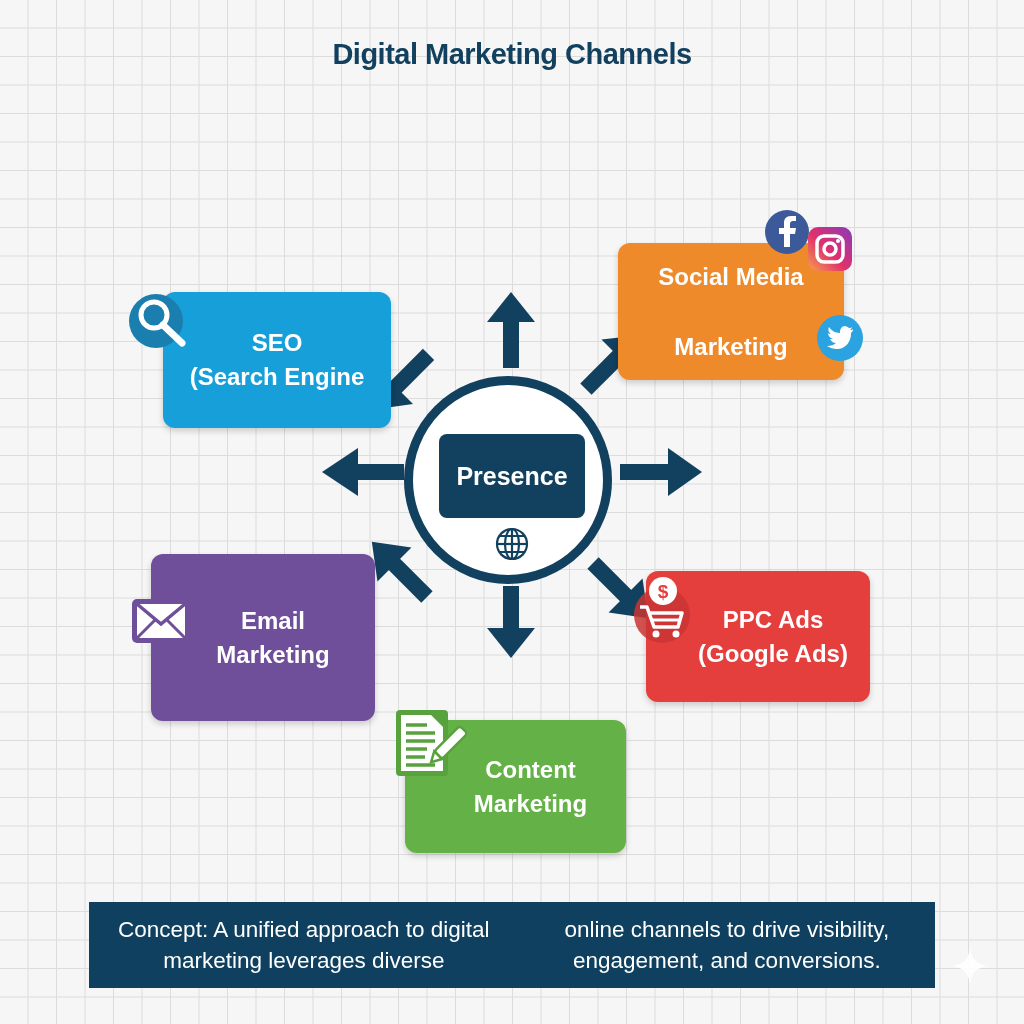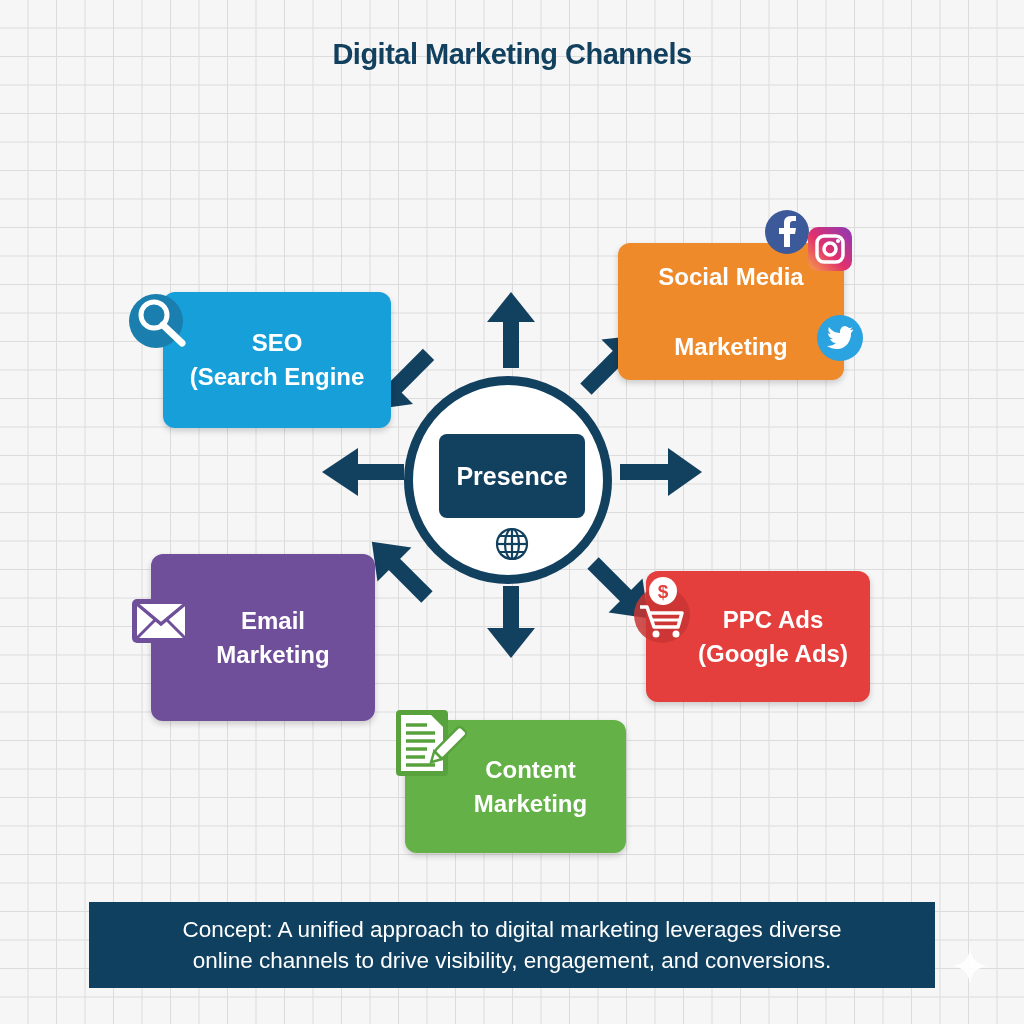--- a/index.html
+++ b/index.html
@@ -38,21 +38,21 @@
   .hub-label {
     position:absolute; left:439px; top:434px; width:146px; height:84px;
     background:#12405f; border-radius:8px; color:#fff; font-weight:bold;
     font-size:25px; line-height:34px; text-align:center;
     display:flex; flex-direction:column; justify-content:center;
   }
   .icon { position:absolute; }
   .summary {
     position:absolute; left:89px; top:902px; width:846px; height:86px;
     background:#10405f; color:#fff; font-size:22.5px; line-height:31px;
-    display:flex; flex-direction:column; align-items:center; justify-content:center;
+    display:flex; flex-direction:row; align-items:center; justify-content:center;
     text-align:center; font-family:"Liberation Sans", sans-serif;
   }
 </style>
 </head>
 <body>
 
 <div class="title">Digital Marketing Channels</div>
 
 <svg class="arrows" width="1024" height="1024">
   <g fill="#12405f">

